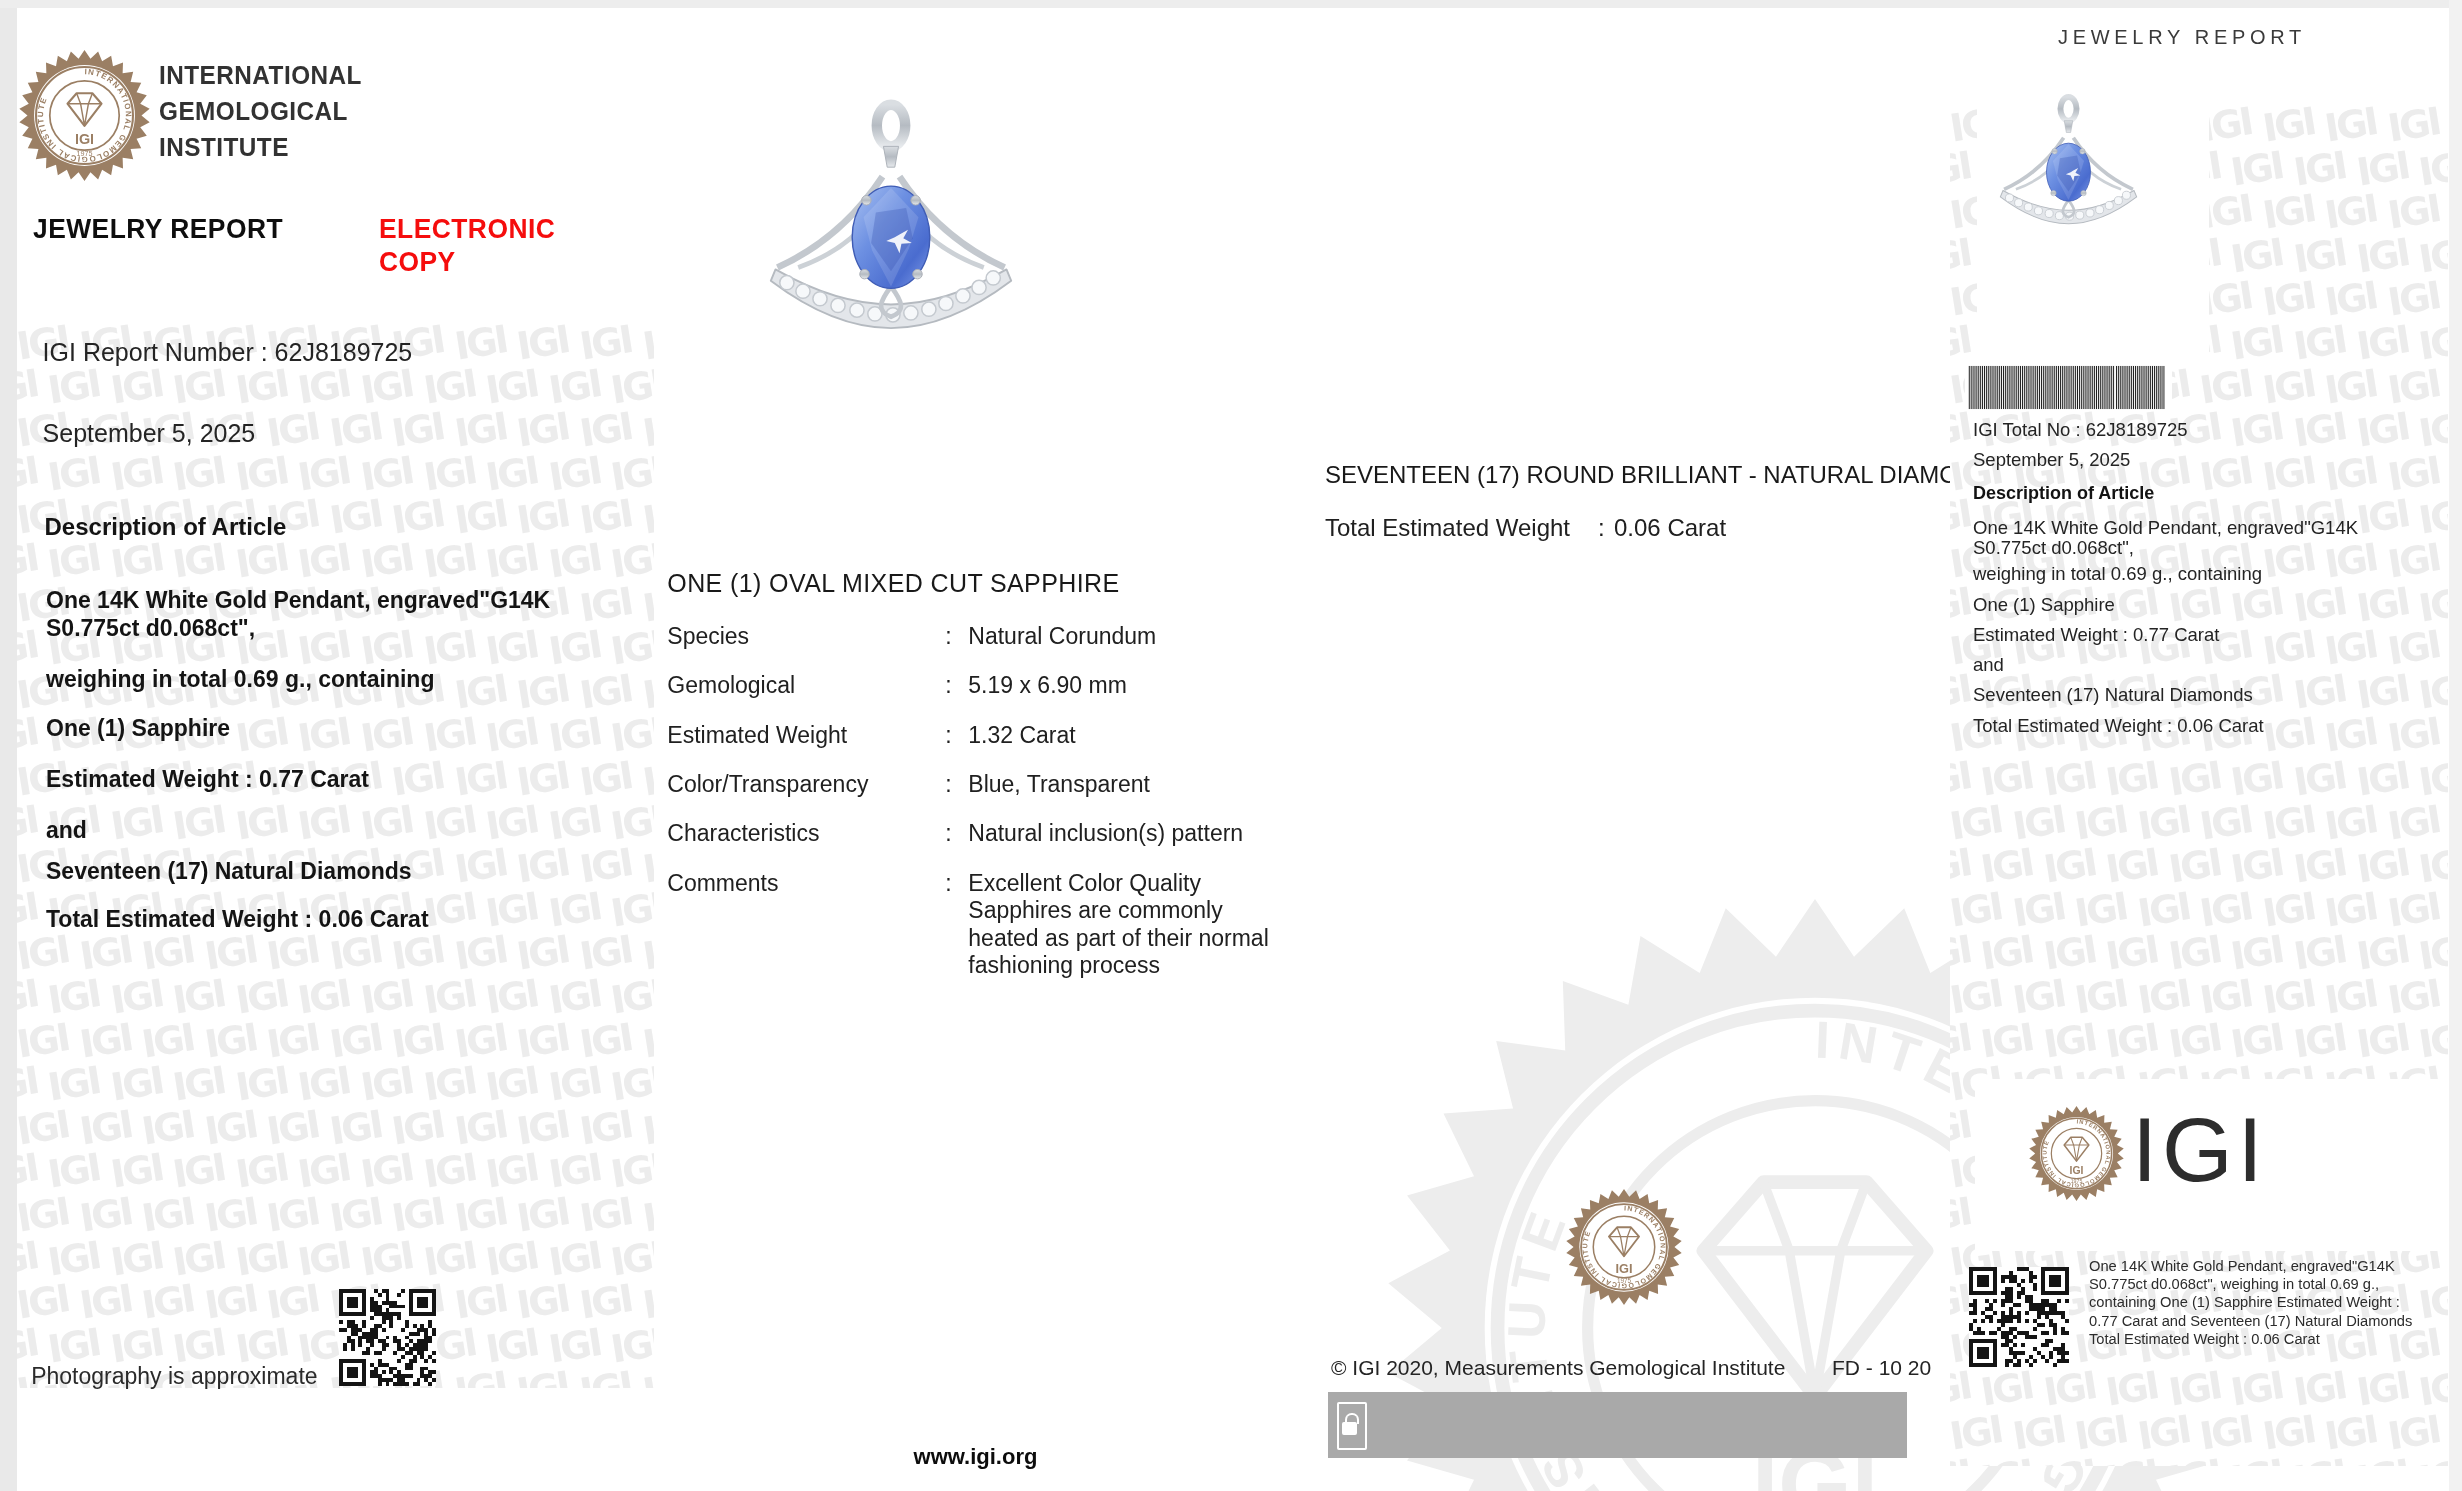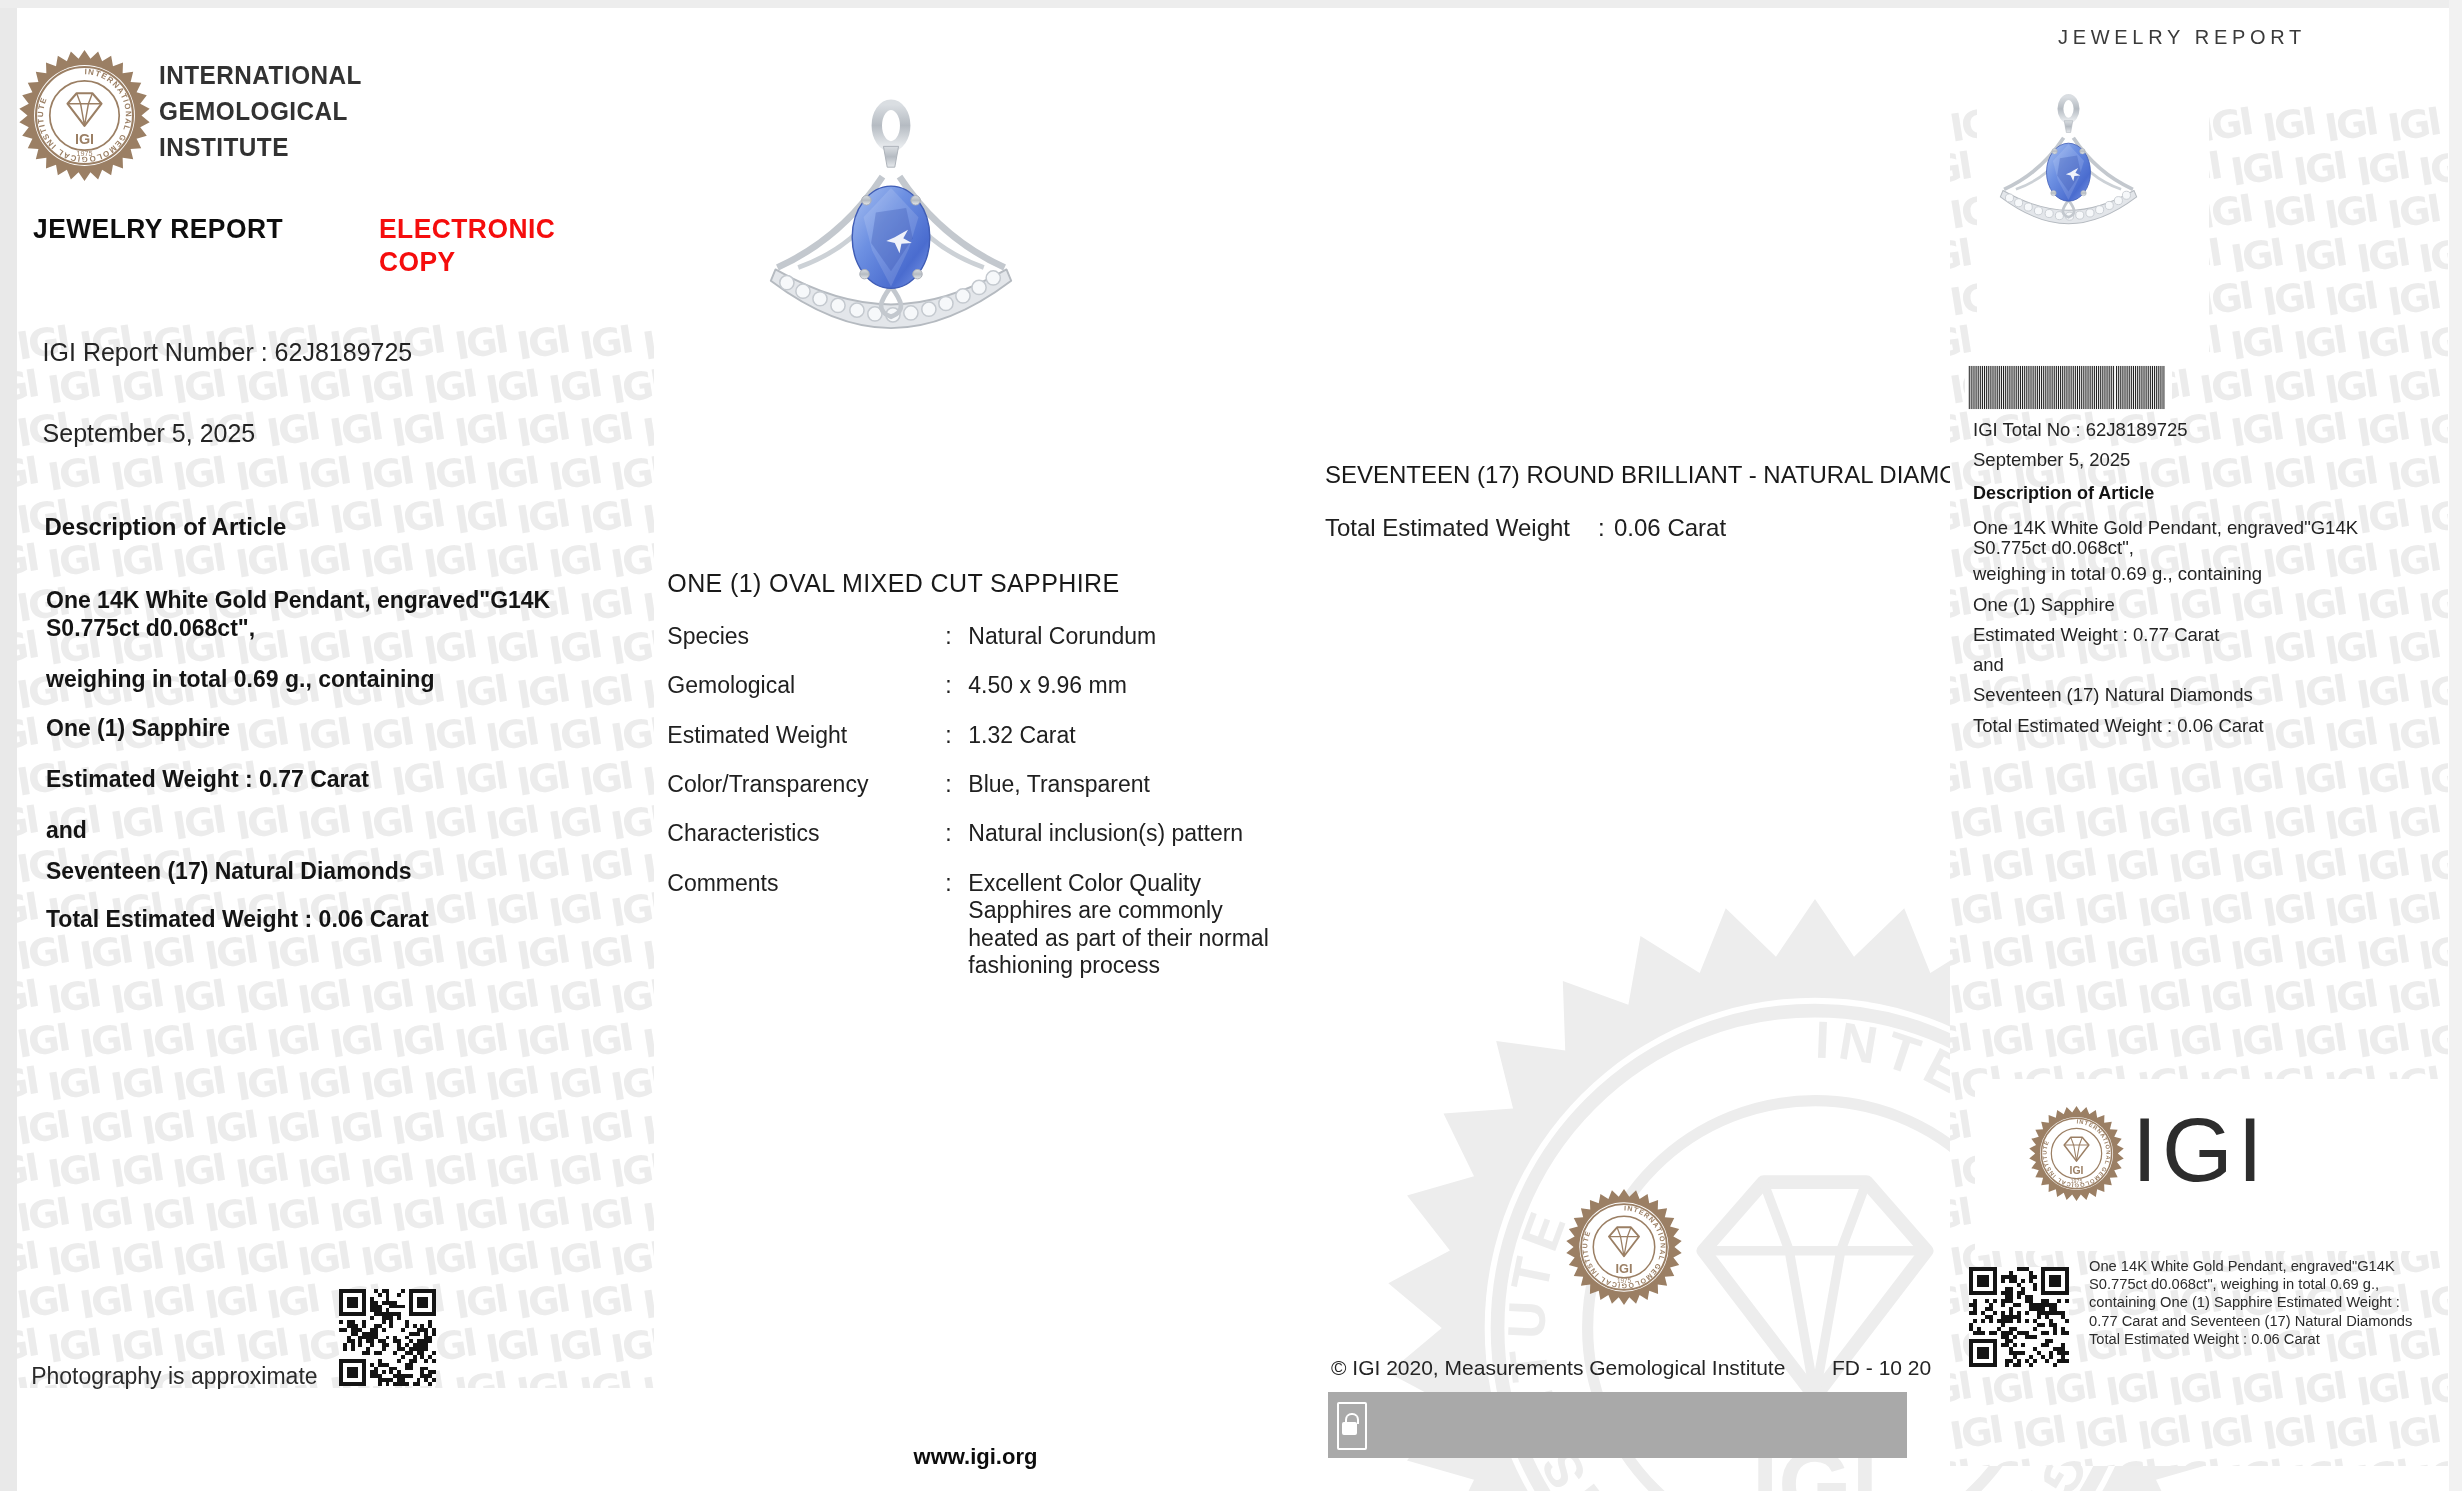--- a/index.html
+++ b/index.html
@@ -685,21 +685,21 @@
   <div class="sapphire-heading">ONE (1) OVAL MIXED CUT SAPPHIRE</div>
   <div id="sapphire-rows">
       <div class="spec-row" style="top: 615px;">
         <span class="spec-label">Species</span>
         <span class="spec-colon">:</span>
         <span class="spec-value">Natural Corundum</span>
       </div>
       <div class="spec-row" style="top: 664px;">
         <span class="spec-label">Gemological</span>
         <span class="spec-colon">:</span>
-        <span class="spec-value">4.50 x 9.96 mm</span>
+        <span class="spec-value">5.19 x 6.90 mm</span>
       </div>
       <div class="spec-row" style="top: 714px;">
         <span class="spec-label">Estimated Weight</span>
         <span class="spec-colon">:</span>
         <span class="spec-value">1.32 Carat</span>
       </div>
       <div class="spec-row" style="top: 763px;">
         <span class="spec-label">Color/Transparency</span>
         <span class="spec-colon">:</span>
         <span class="spec-value">Blue, Transparent</span>

